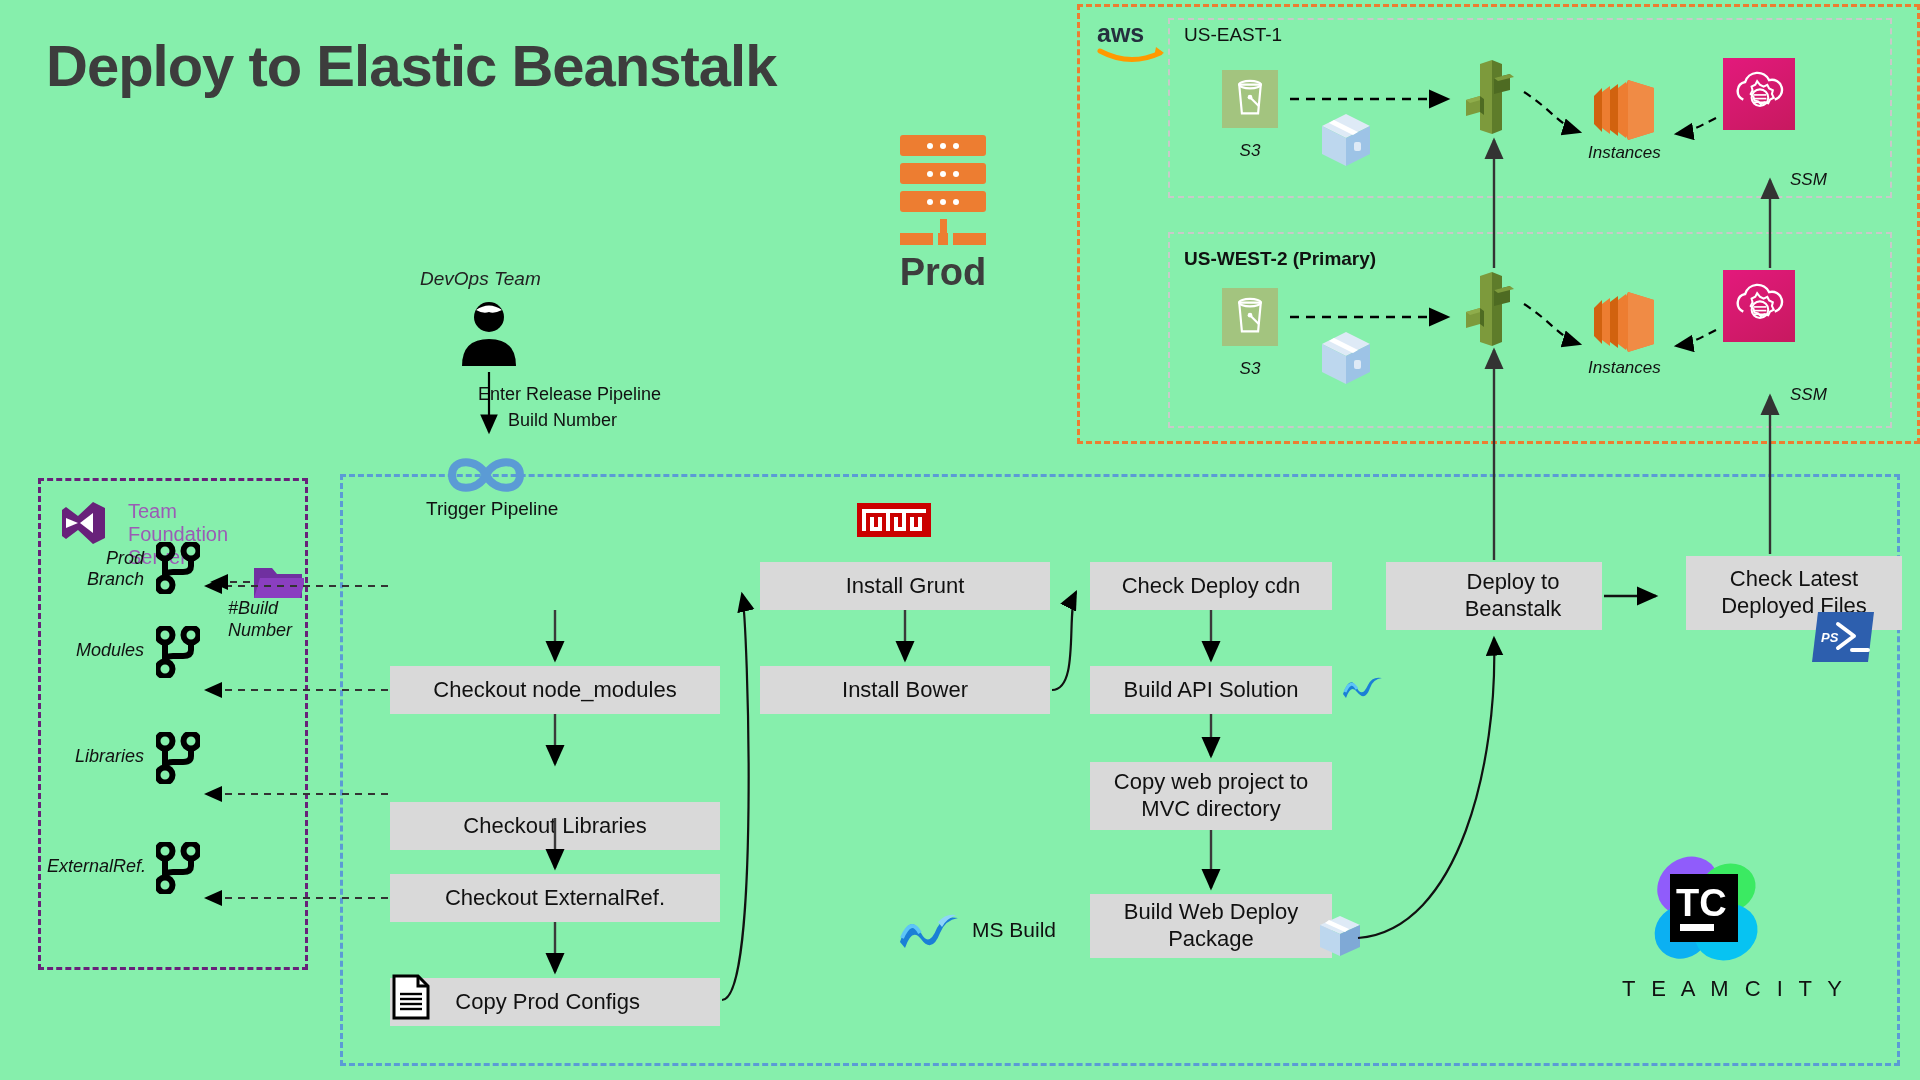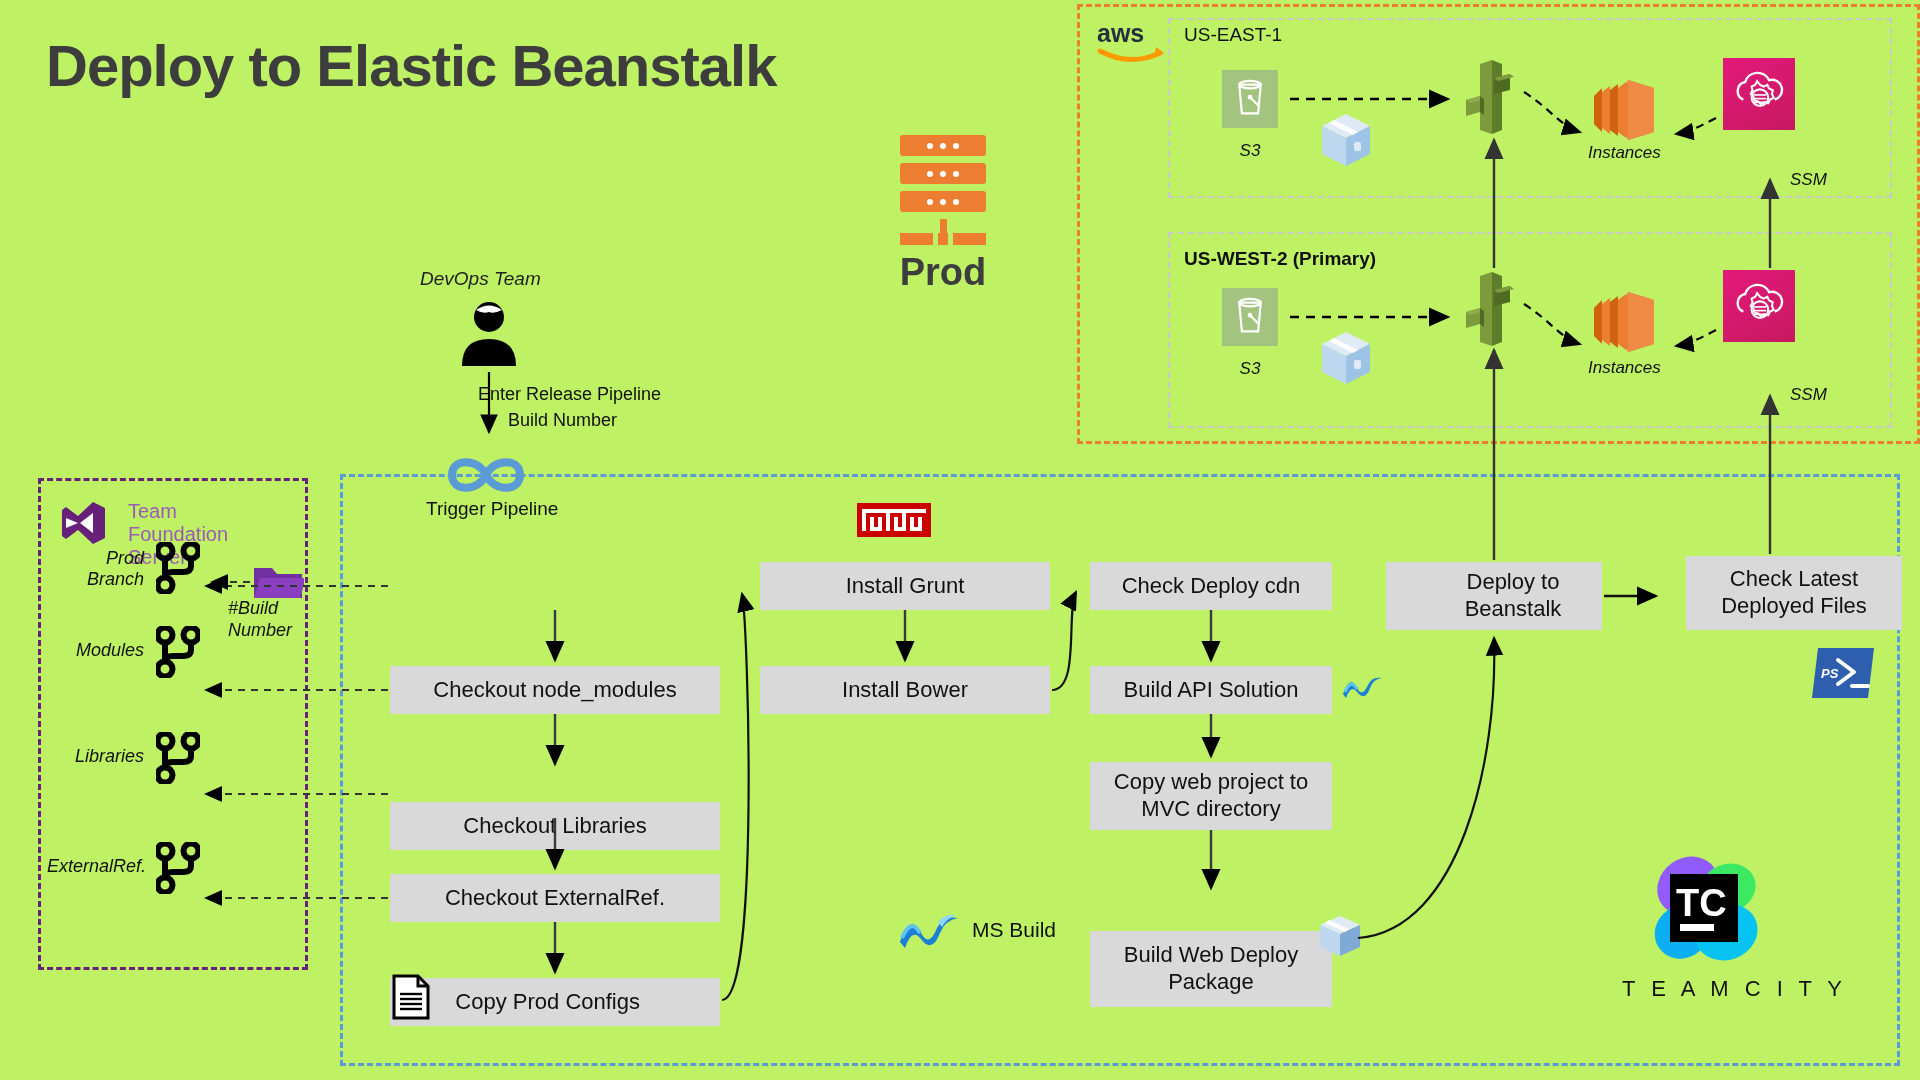--- a/index.html
+++ b/index.html
@@ -6,21 +6,21 @@
   html, body {
     margin: 0; padding: 0;
     width: 1920px; height: 1080px;
     background: #ffffff;
     font-family: "Liberation Sans", sans-serif;
     overflow: hidden;
   }
   #stage {
     position: relative;
     width: 1920px; height: 1080px;
-    background: #bef264;
+    background: #86efac;
   }
   .abs { position: absolute; }
 
   
   #title {
     left: 46px; top: 32px;
     font-size: 58px;
     font-weight: bold;
     color: #3d3d3d;
     letter-spacing: -1px;
@@ -99,21 +99,21 @@
   }
 
   
   svg.edges { position:absolute; left:0; top:0; width:1920px; height:1080px; pointer-events:none; }
 
   
   #msbuild-icon { left: 898px; top: 908px; width: 62px; height: 44px; }
   #msbuild-label { left: 972px; top: 918px; font-size: 21px; color:#111; }
   #dotnet-small { left: 1342px; top: 672px; width: 42px; height: 30px; }
   #pkg-icon-small { left: 1318px; top: 914px; width: 44px; height: 44px; }
-  #ps-icon { left: 1812px; top: 648px; width: 62px; height: 34px; }
+  #ps-icon { left: 1812px; top: 612px; width: 62px; height: 34px; }
   #tc-logo { left: 1642px; top: 846px; width: 124px; height: 124px; }
   #tc-label { left: 1622px; top: 976px; font-size: 22px; color:#111; letter-spacing: 5px; }
   #doc-icon { left: 392px; top: 974px; width: 38px; height: 46px; }
 </style>
 </head>
 <body>
 
 <div id="stage">
 
   <div class="abs" id="title">Deploy to Elastic Beanstalk</div>
@@ -397,21 +397,21 @@
       </g>
     </svg>
   </div>
 
   <div class="abs pbox" style="left:760px; top:562px; width:290px; height:48px;">Install Grunt</div>
   <div class="abs pbox" style="left:760px; top:666px; width:290px; height:48px;">Install Bower</div>
 
   <div class="abs pbox" style="left:1090px; top:562px; width:242px; height:48px;">Check Deploy cdn</div>
   <div class="abs pbox" style="left:1090px; top:666px; width:242px; height:48px;">Build API Solution</div>
   <div class="abs pbox" style="left:1090px; top:762px; width:242px; height:68px;">Copy web project to MVC directory</div>
-  <div class="abs pbox" style="left:1090px; top:894px; width:242px; height:76px;margin-top:37px;">Build Web Deploy Package</div>
+  <div class="abs pbox" style="left:1090px; top:894px; width:242px; height:64px;">Build Web Deploy Package</div>
 
   <div class="abs" id="dotnet-small">
     <svg viewBox="0 0 42 30" width="42" height="30">
       <path d="M1 22 q7 -20 14 -6 q5 10 11 -3 q4 -9 14 -7 q-9 1 -12 10 q-5 14 -13 4 q-6 -8 -11 6 z" fill="#1B7FD6"></path>
       <path d="M3 20 q6 -14 12 -3" fill="none" stroke="#5EC5F7" stroke-width="3"></path>
     </svg>
   </div>
 
   <div class="abs" id="pkg-icon-small">
     <svg viewBox="0 0 44 44" width="44" height="44">

